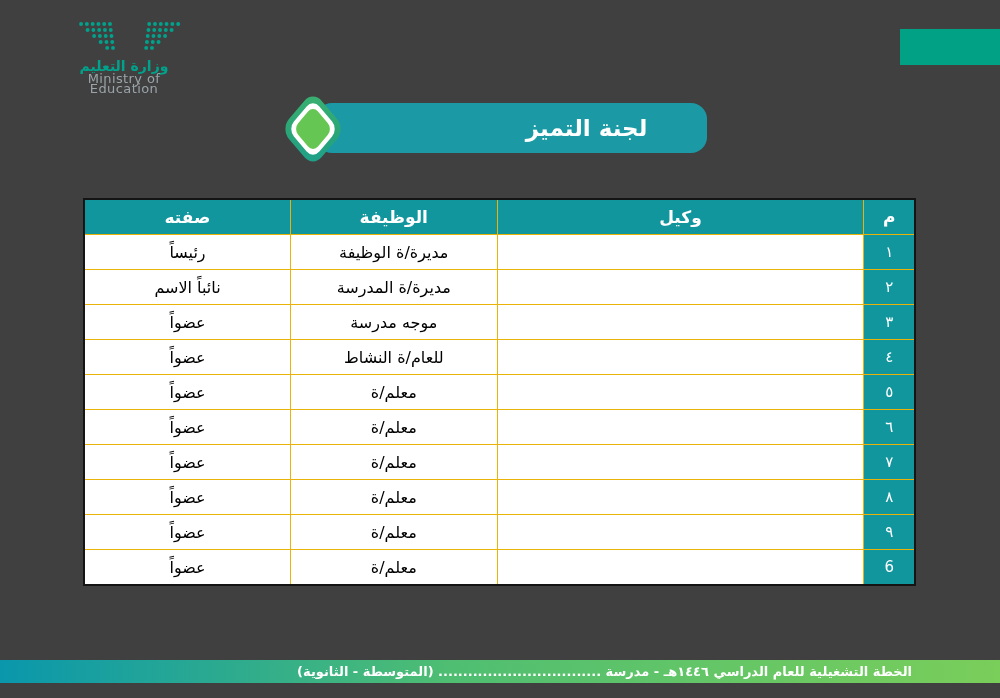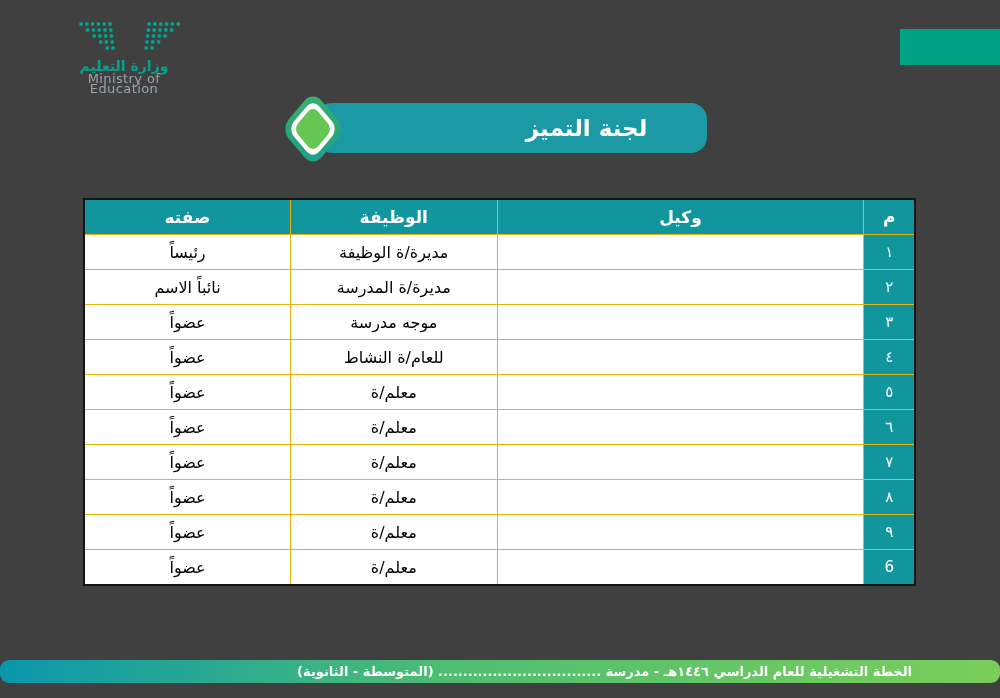--- a/index.html
+++ b/index.html
@@ -29,21 +29,21 @@
   
   .table-wrap{position:absolute;left:83px;top:198px;width:833px;}
   table{width:833px;border-collapse:collapse;direction:rtl;table-layout:fixed;
     border:2px solid #141414;}
   th,td{border:1px solid #eab308;height:34px;padding:0 4px;overflow:hidden;white-space:nowrap;}
   thead th{background:var(--teal-table);color:#ffffff;font-size:17px;font-weight:bold;text-align:center;}
   tbody td{font-size:16px;font-weight:normal;color:#000;text-align:center;background:#ffffff;}
   tbody td.num{background:var(--teal-table);color:#ffffff;font-size:15px;}
   
   .footer-bar{position:absolute;left:0;top:660px;width:1000px;height:23px;
-    background:linear-gradient(90deg,var(--footer-teal) 0%,#4FBE72 45%,var(--footer-green) 100%);border-radius:9px;}
+    background:linear-gradient(90deg,var(--footer-teal) 0%,#4FBE72 45%,var(--footer-green) 100%);}
   .footer-text{direction:rtl;text-align:right;padding-right:88px;line-height:23px;
     color:#ffffff;font-size:13px;font-weight:bold;}
 </style>
 </head>
 <body>
 
 <div id="page">
 
   <div class="logo">
     <svg id="logo-dots" width="112" height="40" viewBox="0 0 120 40">

